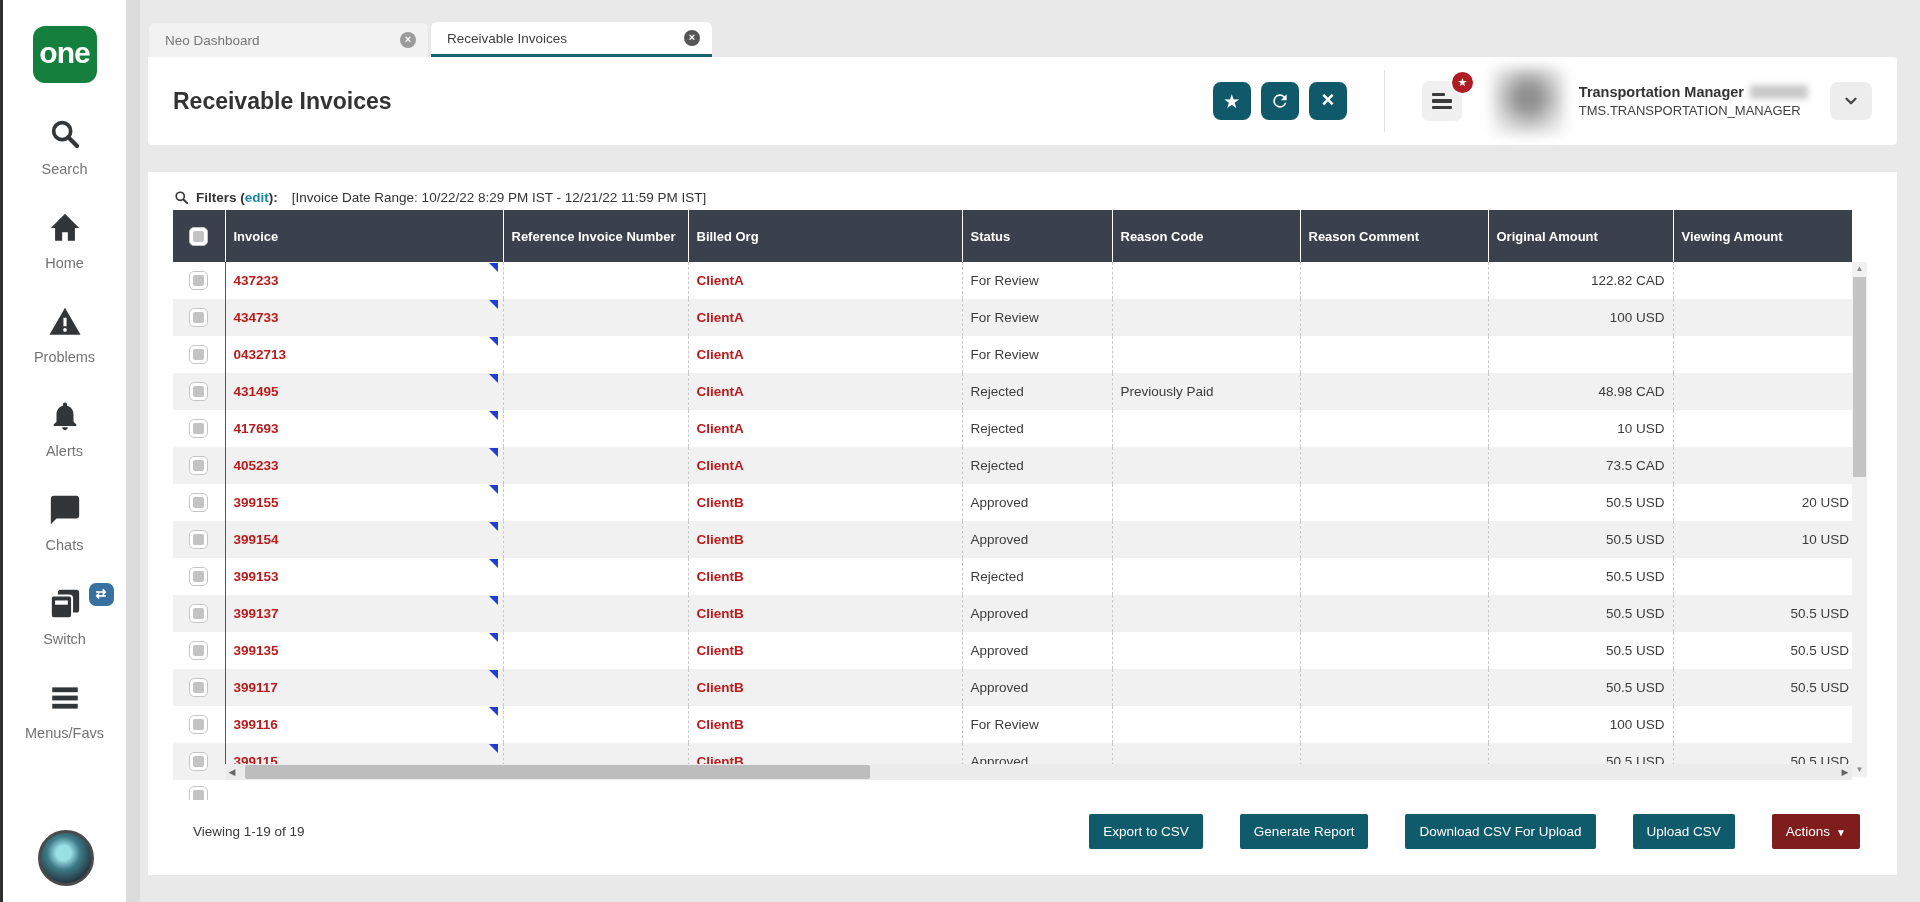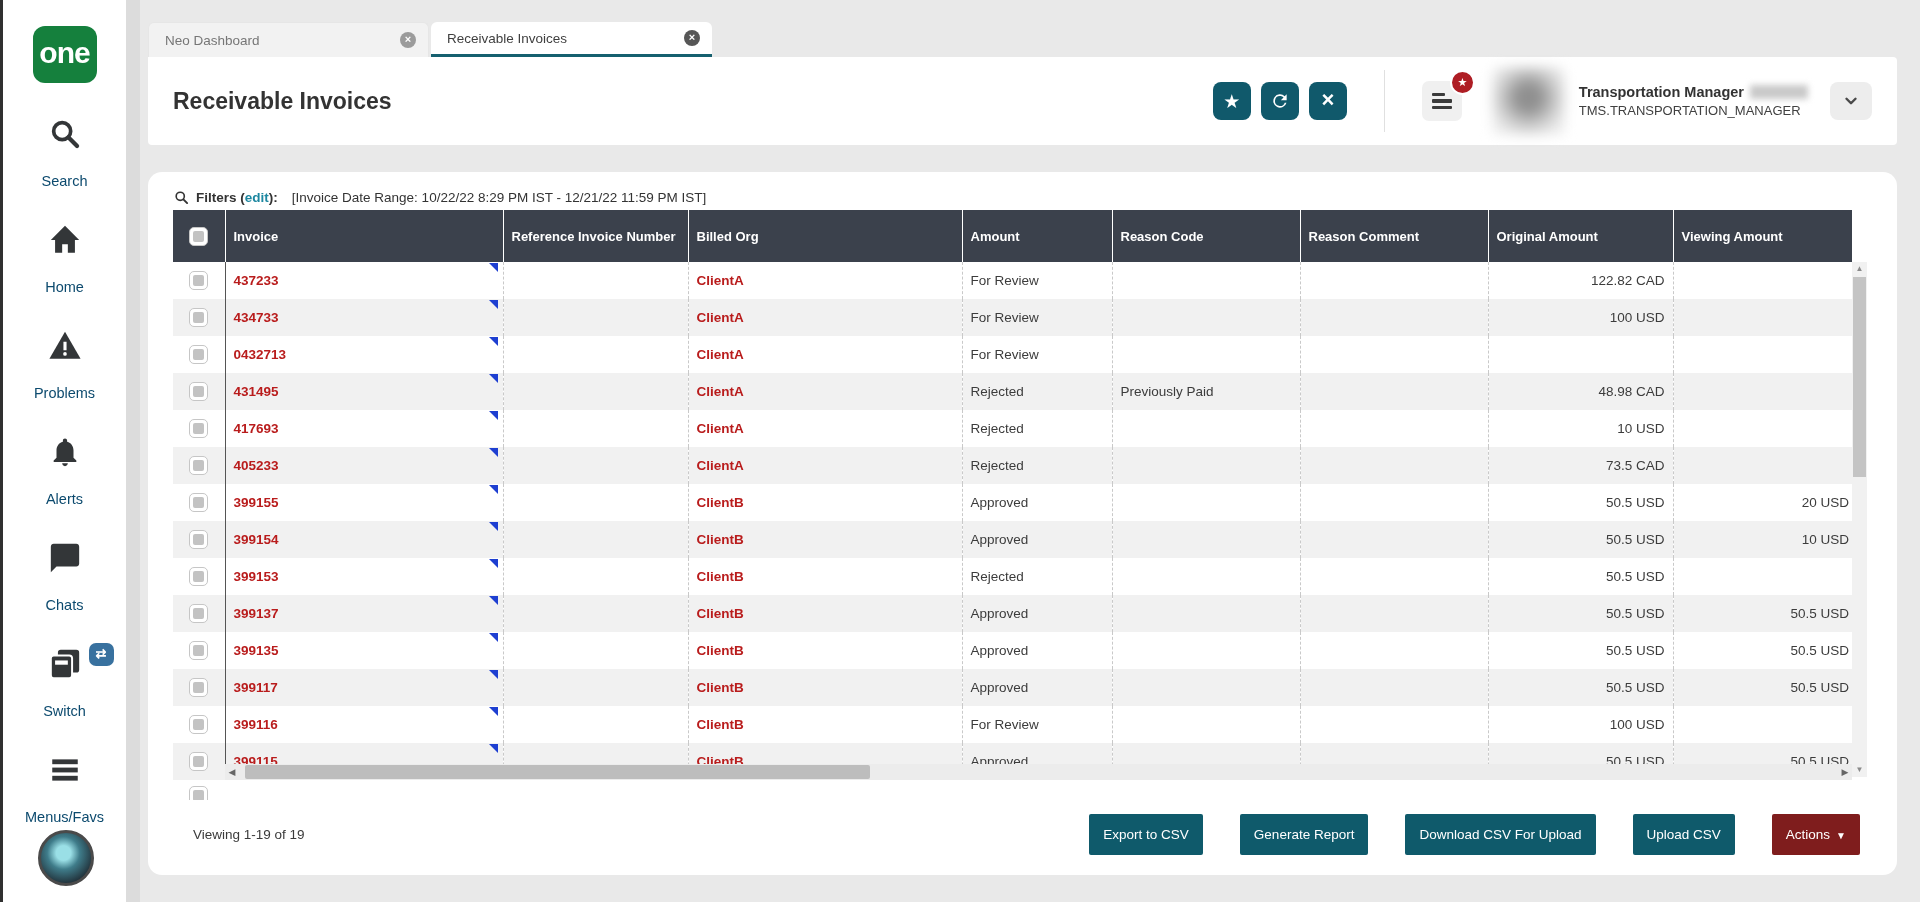--- a/index.html
+++ b/index.html
@@ -8,21 +8,21 @@
 
   
   .sidebar { position:absolute; left:0; top:0; bottom:0; width:126px; background:#fff;
              border-left:3px solid #303030; display:flex; flex-direction:column; align-items:center; }
   .sidebar-gutter { position:absolute; left:126px; top:0; bottom:0; width:14px; background:#dcdcdc; }
   .brand-logo { width:64px; height:57px; background:#15803d; border-radius:12px; margin-top:26px;
                 color:#fff; font-size:30px; font-weight:bold; text-align:center; line-height:54px; letter-spacing:-1px; }
   .side-item { display:flex; flex-direction:column; align-items:center; margin-top:34px; width:126px; position:relative; cursor:pointer; }
   .side-item:first-of-type { margin-top:30px; }
   .side-item svg { width:34px; height:34px; }
-  .side-item .lbl { font-size:14.5px; color:#0c4a6e; margin-top:18px; }
+  .side-item .lbl { font-size:14.5px; color:#737373; margin-top:6px; }
   .switch-badge { position:absolute; top:-4px; right:14px; width:25px; height:23px; background:#38719f;
                   border-radius:7px; color:#fff; font-size:13px; text-align:center; line-height:22px; font-weight:bold; }
   .profile-avatar { position:absolute; bottom:16px; left:35px; width:56px; height:56px; border-radius:50%;
                     border:3px solid #4a4a4a;
                     background:radial-gradient(circle at 45% 40%, #9adfe6 0 18%, #3f7c8a 40%, #22333c 75%); }
 
   
   .main { position:absolute; left:140px; top:0; right:0; bottom:0; padding:22px 23px 0 8px; }
 
   .tabs-row { display:flex; height:35px; }
@@ -54,21 +54,21 @@
                 filter:blur(6px); }
   .user-block { margin-left:14px; line-height:1.25; }
   .user-name-row { display:flex; align-items:center; }
   .user-name { font-size:14.5px; font-weight:bold; color:#333; white-space:nowrap; }
   .redact { display:inline-block; width:58px; height:14px; margin-left:6px; background:#c9c9c9; filter:blur(3px); }
   .user-role { font-size:13px; color:#414141; margin-top:2px; }
   .chevron-btn { width:42px; height:38px; background:#ededed; border:none; border-radius:8px; margin-left:22px;
                  cursor:pointer; display:flex; align-items:center; justify-content:center; }
 
   
-  .content-card { background:#fff; border-radius:14px; margin-top:27px; height:703px; position:relative; }
+  .content-card { background:#fff; border-radius:0; margin-top:27px; height:703px; position:relative; }
   .filters-row { display:flex; align-items:center; padding:13px 0 0 26px; font-size:13.5px; color:#333; height:38px; }
   .filters-row svg { width:15px; height:15px; margin-right:7px; }
   .filters-label { font-weight:bold; }
   .edit-link { color:#1d87a0; font-weight:bold; cursor:pointer; }
   .filters-summary { margin-left:14px; color:#333; }
 
   .table-zone { position:relative; margin:0 30px 0 25px; height:570px; overflow:hidden; }
   table.grid { border-collapse:collapse; table-layout:fixed; width:1679px; }
   .grid th { background:#3b414c; color:#fff; font-size:13px; text-align:left; font-weight:bold;
              padding:6px 8px; height:52px; border-right:1px solid #fff; vertical-align:middle; }
@@ -100,21 +100,21 @@
   .h-arrow { position:absolute; top:0; width:14px; height:16px; font-size:9px; color:#666; text-align:center; line-height:16px; cursor:pointer; }
   .h-arrow.left { left:0; }
   .h-arrow.right { right:0; }
   .h-thumb { position:absolute; top:1px; left:20px; width:625px; height:14px; background:#bdbdbd; border-radius:2px; cursor:grab; }
 
   .partial-row { height:20px; margin-left:25px; overflow:hidden; padding-left:16px; }
   .partial-row .cb { margin-top:6px; }
 
   .grid-footer { display:flex; align-items:center; padding:14px 37px 0 45px;gap:29px; }
   .viewing-text { font-size:13.5px; color:#3a3a3a; }
-  .footbtn { height:41px; padding:8px 14px; border:none; border-radius:2px; background:#0f5a6b; color:#fff;
+  .footbtn { height:35px; padding:8px 14px; border:none; border-radius:2px; background:#0f5a6b; color:#fff;
              font-size:13.5px; margin-left:8px; cursor:pointer; font-family:"Liberation Sans",sans-serif; }
   .footbtn.actions { background:#7f1d1d; }
   .footbtn .caret { font-size:10px; margin-left:6px; }
 </style>
 </head>
 <body>
 
 <nav class="sidebar">
   <div class="brand-logo">one</div>
 
@@ -277,21 +277,21 @@
         <thead>
           <tr>
             <th class="c-select">
               <span class="cb">
                   <span class="cb-inner"></span>
                 </span>
             </th>
             <th>Invoice</th>
             <th>Reference Invoice Number</th>
             <th>Billed Org</th>
-            <th>Amount</th>
+            <th>Status</th>
             <th>Reason Code</th>
             <th>Reason Comment</th>
             <th class="num">Original Amount</th>
             <th class="num">Viewing Amount</th>
           </tr>
         </thead>
         <tbody>
             <tr>
               <td class="c-select"><span class="cb">
                   <span class="cb-inner"></span>

